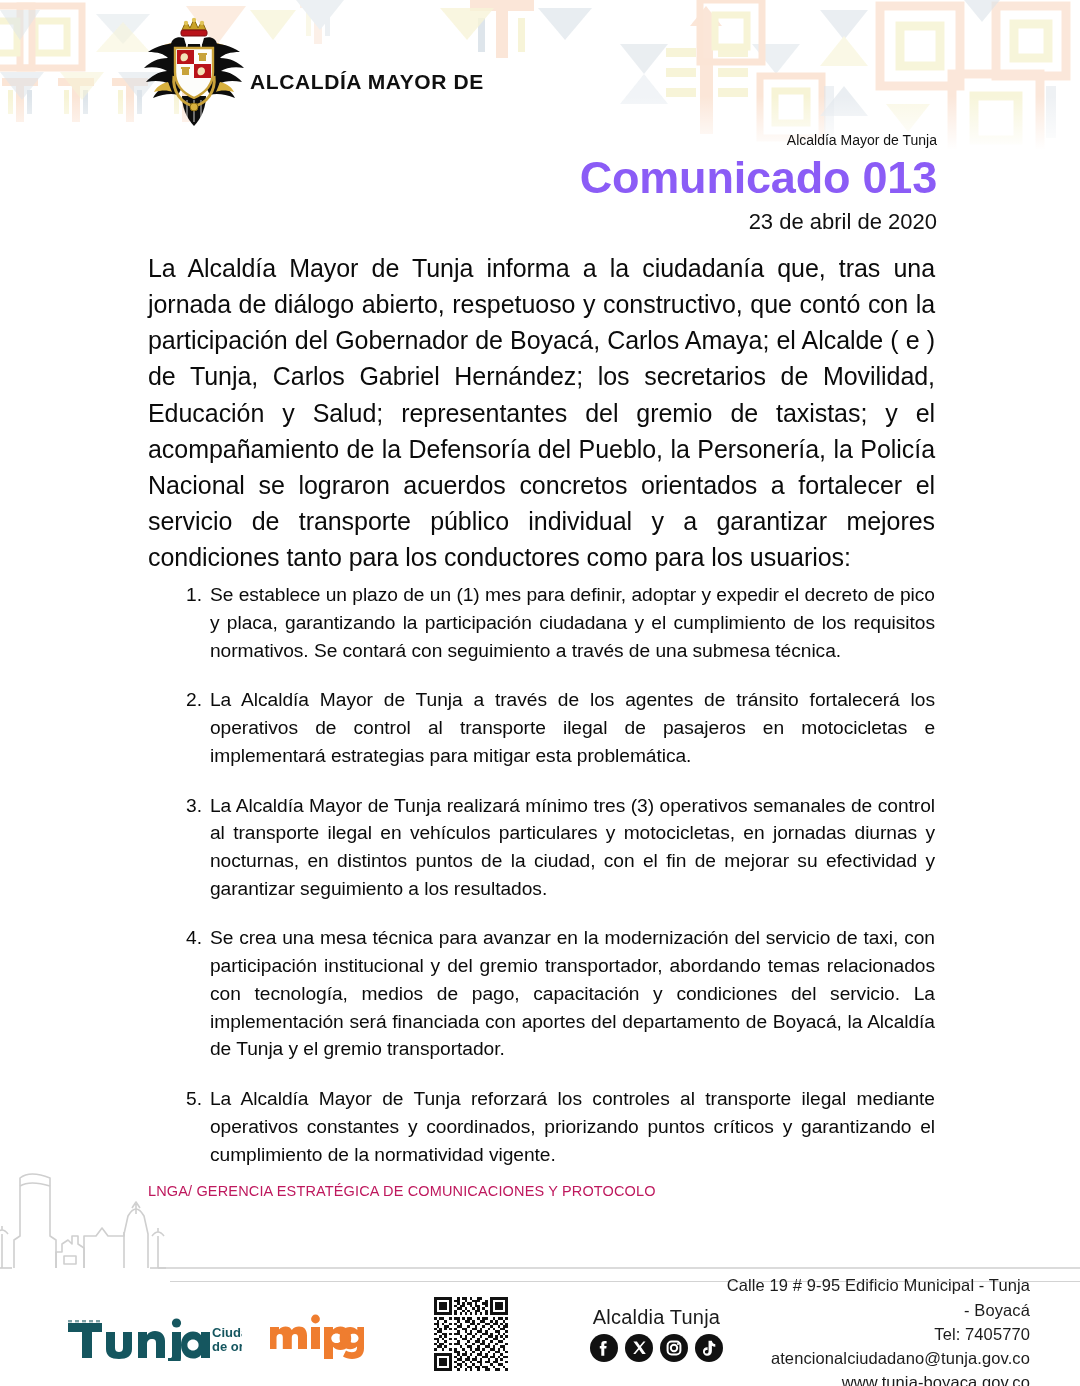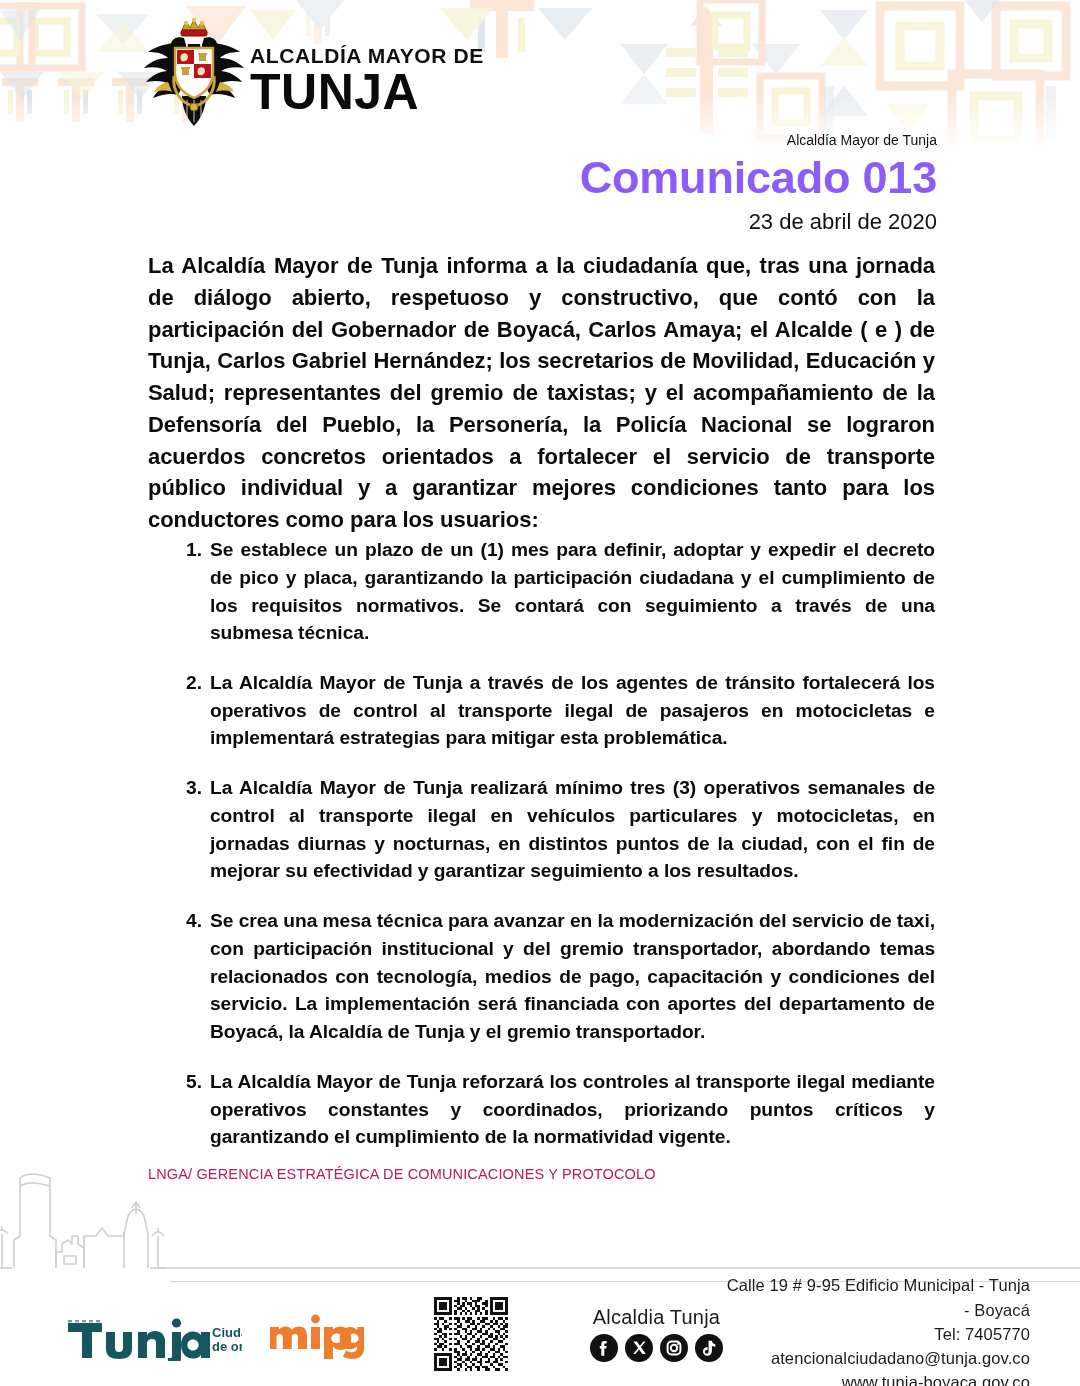--- a/index.html
+++ b/index.html
@@ -88,35 +88,34 @@
   
   .content {
     position: absolute;
     top: 250px;
     left: 148px;
     width: 787px;
     z-index: 3;
   }
 
   .lead {
-    font-size: 22px;
-    font-weight: 700;
+    font-size: 25px;
+    font-weight: 400;
     line-height: 1.445;
     text-align: justify;
     text-justify: inter-word;
     color: #0b0b0b;
     letter-spacing: -0.05px;
   }
 
   ol.accords {
-    margin: 0 0 0 0;
+    margin: 6px 0 0 0;
     padding-left: 62px;
     list-style: none;
     counter-reset: acc;
-    font-weight: bold;
   }
   ol.accords > li {
     counter-increment: acc;
     position: relative;
     font-size: 19.2px;
     line-height: 1.445;
     text-align: justify;
     text-justify: inter-word;
     color: #0b0b0b;
     margin-bottom: 22px;
@@ -373,21 +372,20 @@
       <path d="M61 54 c3 -2 6 0 6 3 c0 3 -3 5 -6 4 c-2 -1 -2 -5 0 -7z" fill="#f3e3b8"></path>
 
       <path d="M60 39 h9 v2 h-1 v6 h-7 v-6 h-1z" fill="#c8a33b"></path>
       <path d="M43 53 h9 v2 h-1 v6 h-7 v-6 h-1z" fill="#c8a33b"></path>
 
       <path d="M30 68 C22 70 18 74 16 78 C24 76 30 76 34 78 Z" fill="#d8b13f"></path>
       <path d="M82 68 C90 70 94 74 96 78 C88 76 82 76 78 78 Z" fill="#d8b13f"></path>
     </svg>
     <div class="brand-text">
       <div class="brand-line1">ALCALDÍA MAYOR DE</div>
-      <div class="brand-line2">TUNJA</div>
     </div>
   </div>
 
   <div class="title-block">
     <div class="doc-org">Alcaldía Mayor de Tunja</div>
     <div class="doc-title">Comunicado 013</div>
     <div class="doc-date">23 de abril de 2020</div>
   </div>
 
   <div class="content">

